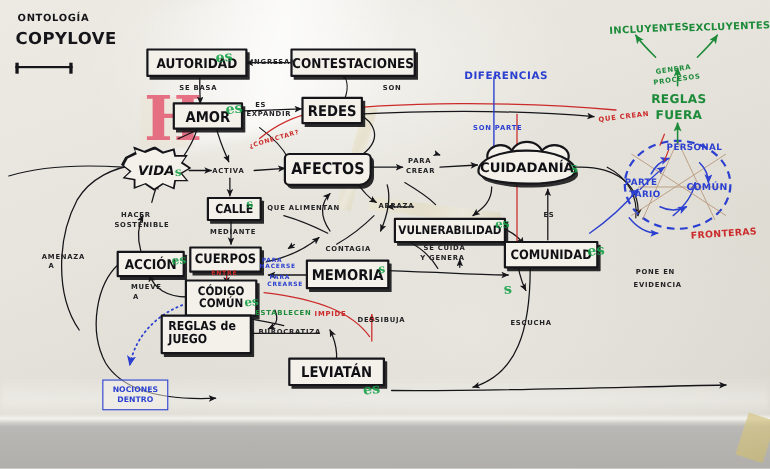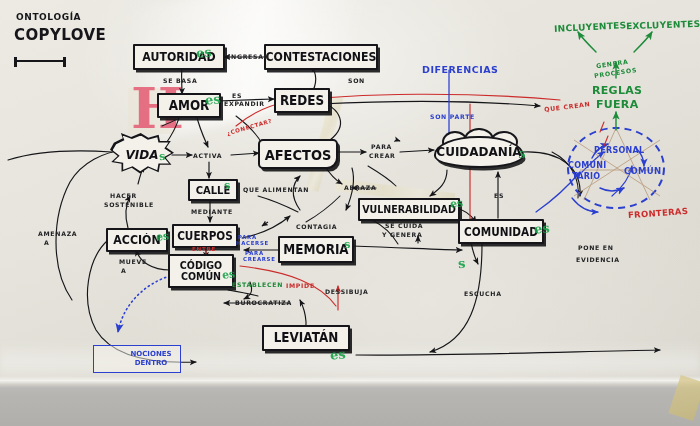--- a/index.html
+++ b/index.html
@@ -73,21 +73,21 @@
     background:#15151a;
     clip-path:polygon(6% 22%,20% 12%,17% 0%,33% 9%,48% 0%,60% 11%,76% 4%,78% 18%,95% 18%,88% 33%,100% 45%,87% 56%,96% 72%,78% 72%,76% 89%,60% 79%,47% 92%,34% 79%,18% 88%,18% 70%,2% 66%,12% 52%,0% 38%);}
   .burst .inner{position:absolute;left:2.6px;top:2.6px;right:2.6px;bottom:2.6px;
     background:#f3f1ea;
     clip-path:polygon(6% 22%,20% 12%,17% 0%,33% 9%,48% 0%,60% 11%,76% 4%,78% 18%,95% 18%,88% 33%,100% 45%,87% 56%,96% 72%,78% 72%,76% 89%,60% 79%,47% 92%,34% 79%,18% 88%,18% 70%,2% 66%,12% 52%,0% 38%);}
   .burst .txt{position:absolute;inset:0;display:flex;align-items:center;justify-content:center;
     font-weight:700;color:#111115;z-index:5;}
   
   .bluebox{position:absolute;border:1.6px solid #2b3fd0;background:rgba(243,241,234,.5);
     display:flex;align-items:center;justify-content:center;text-align:center;
-    color:#2b3fd0;font-weight:700;line-height:9px;padding-left:28px;}
+    color:#2b3fd0;font-weight:700;line-height:9px;}
   svg.layer{position:absolute;left:0;top:0;width:700px;height:426px;overflow:visible;}
   .title-ul{position:absolute;left:14px;top:60px;width:52px;height:0;
     border-top:2.6px solid #16161a;}
   .title-ul:before,.title-ul:after{content:"";position:absolute;top:-5px;width:2.6px;height:10px;background:#16161a;}
   .title-ul:before{left:0;}
   .title-ul:after{right:0;}
 </style>
 </head>
 <body>
 
@@ -341,20 +341,24 @@
   <div class="sfx sm" style="left:344px;top:238px;">s</div>
 
   <div class="sfx" style="left:458px;top:256px;">s</div>
 
   <div class="node" style="left:168px;top:254px;width:62px;height:30px;font-size:9.5px;flex-direction:column;line-height:11px;">
     <span>CÓDIGO</span>
     <span>COMÚN</span>
   </div>
   <div class="sfx sm" style="left:222px;top:268px;">es</div>
 
+  <div class="node" style="left:146px;top:286px;width:74px;height:32px;font-size:10px;flex-direction:column;line-height:12px;align-items:flex-start;padding-left:5px;">
+    <span>REGLAS de</span>
+    <span>JUEGO</span>
+  </div>
 
   <div class="node" style="left:262px;top:325px;width:84px;height:22px;font-size:12px;">
     <span>LEVIATÁN</span>
   </div>
   <div class="sfx" style="left:330px;top:347px;">es</div>
 
   <div class="bluebox" style="left:93px;top:345px;width:58px;height:26px;font-size:7px;flex-direction:column;">
     <span>NOCIONES</span>
     <span>DENTRO</span>
   </div>
@@ -397,19 +401,19 @@
   <div class="ink lbl" style="left:578px;top:244px;">PONE EN</div>
   <div class="ink lbl" style="left:576px;top:256px;">EVIDENCIA</div>
   <div class="ink lbl green" style="left:596px;top:60px;transform:rotate(-8deg);">GENERA</div>
   <div class="ink lbl green" style="left:594px;top:69px;transform:rotate(-8deg);">PROCESOS</div>
 
   <div class="ink green hand" style="left:554px;top:22px;font-size:9px;transform:rotate(-3deg);">INCLUYENTES</div>
   <div class="ink green hand" style="left:626px;top:20px;font-size:9px;transform:rotate(-2deg);">EXCLUYENTES</div>
   <div class="ink green hand" style="left:592px;top:84px;font-size:11px;">REGLAS</div>
   <div class="ink green hand" style="left:596px;top:98px;font-size:11px;">FUERA</div>
 
-  <div class="ink blue hand" style="left:594px;top:146px;font-size:8px;letter-spacing:.3px;">PERSONAL</div>
-  <div class="ink blue hand" style="left:568px;top:161px;font-size:8px;">COMUNI</div>
+  <div class="ink blue hand" style="left:594px;top:129px;font-size:8px;letter-spacing:.3px;padding-left:12px;">PERSONAL</div>
+  <div class="ink blue hand" style="left:568px;top:161px;font-size:8px;">PARTE</div>
   <div class="ink blue hand" style="left:572px;top:172px;font-size:8px;">TARIO</div>
   <div class="ink blue hand" style="left:624px;top:166px;font-size:8.5px;">COMÚN</div>
   <div class="ink red hand" style="left:628px;top:208px;font-size:8.5px;transform:rotate(-4deg);">FRONTERAS</div>
 
 </div>
 
 </body></html>

